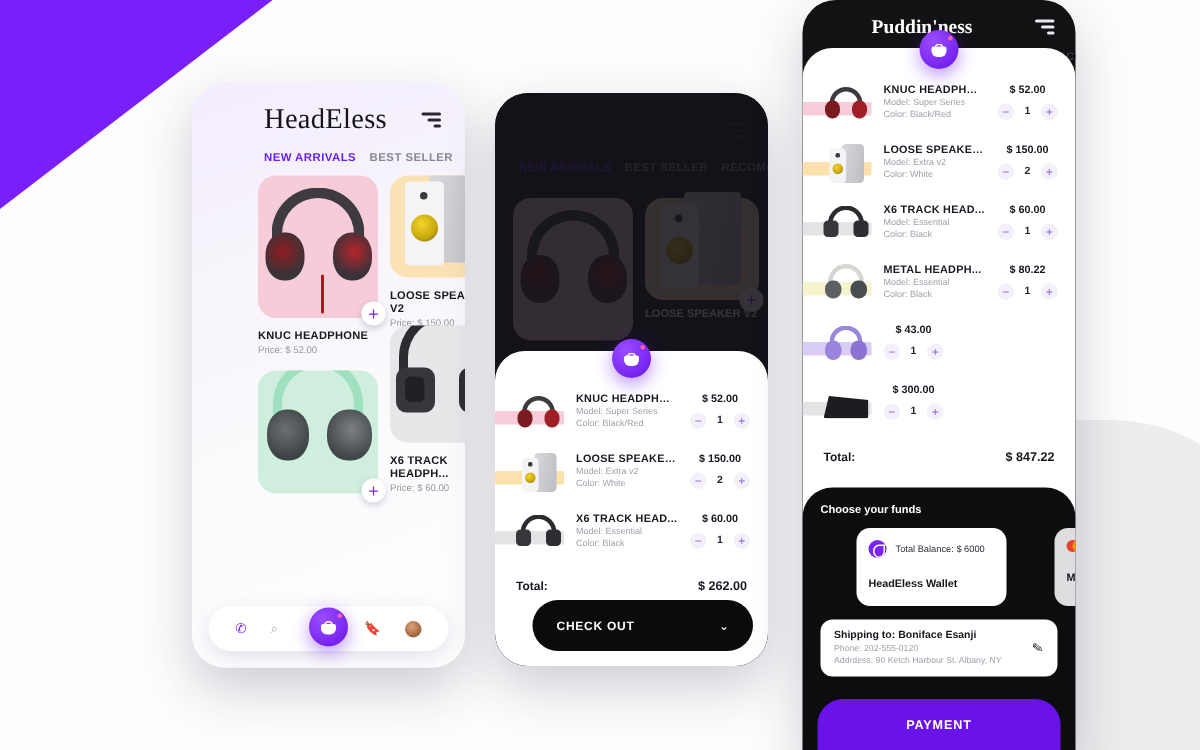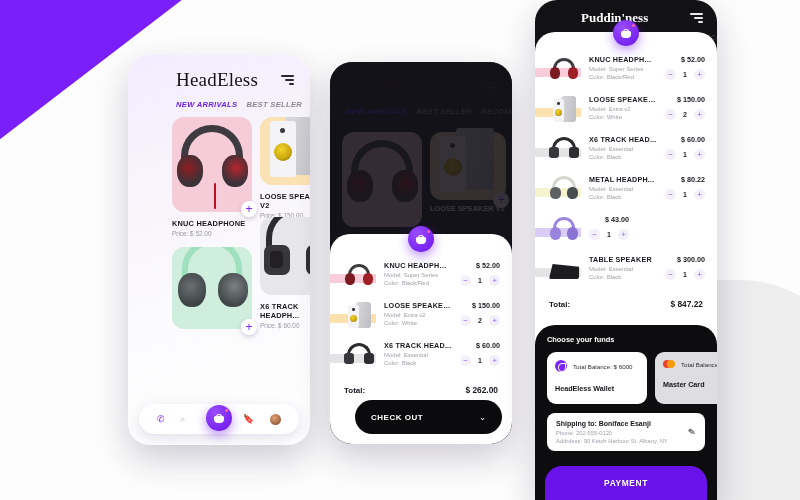--- a/index.html
+++ b/index.html
@@ -35,21 +35,21 @@
   }
   .p-head { display:flex; align-items:center; justify-content:space-between; padding: 14px 16px 0 16px; }
   .brand { font-family:"Liberation Serif", serif; font-weight:400; font-size:19px; color:#16141a; letter-spacing:.2px; }
   .menu-icon { display:flex; flex-direction:column; align-items:flex-end; gap:2.5px; }
   .menu-icon i { display:block; height:1.6px; background:#2b2730; border-radius:2px; }
   .menu-icon i:nth-child(1){ width:13px;}
   .menu-icon i:nth-child(2){ width:9px;}
   .menu-icon i:nth-child(3){ width:5px;}
 
   .tabs { display:flex; gap:9px; padding: 9px 0 0 16px; white-space:nowrap; }
-  .tab { font-size:7.6px; font-weight:700; letter-spacing:.3px; color:#8b8794;font-style:italic; }
+  .tab { font-size:7.6px; font-weight:700; letter-spacing:.3px; color:#8b8794; }
   .tab.active { color:#6a1ff5; }
 
   .grid { position:relative; padding: 8px 12px 0 12px; }
   .prod { position:absolute; }
   .thumb { position:relative; border-radius:12px; overflow:hidden; }
   .plus {
     position:absolute; right:-5px; bottom:-6px; width:16px; height:16px; border-radius:50%;
     background:#fff; box-shadow:0 2px 5px rgba(60,40,110,.22);
     display:flex; align-items:center; justify-content:center;
     color:#7b24f7; font-size:12px; line-height:1; font-weight:500;
@@ -91,21 +91,21 @@
     background:#fff; border-radius:20px 20px 0 0;
   }
   .cart-list { padding: 22px 12px 0 12px; }
   .cart-row { display:flex; align-items:flex-start; gap:8px; padding:5px 0; position:relative; }
   .cart-thumb { position:relative; width:34px; height:30px; flex:0 0 34px; }
   .cart-strip { position:absolute; left:-12px; top:13px; width:46px; height:9px; border-radius:1px; }
   .cart-mid { flex:1 1 auto; min-width:0; }
   .cart-name { font-size:7.2px; font-weight:700; color:#1a1720; letter-spacing:.2px; white-space:nowrap; overflow:hidden; text-overflow:ellipsis; }
   .cart-meta { font-size:6px; color:#a3a0ab; margin-top:2px; }
   .cart-right { text-align:right; flex:0 0 auto; }
-  .cart-price { font-size:7.2px; font-weight:700; color:#1a1720; }
+  .cart-price { font-size:7.2px; font-weight:700; color:#1a1720;text-align:center; }
   .stepper { display:flex; align-items:center; gap:6px; justify-content:flex-end; margin-top:5px; }
   .st-btn { width:11px; height:11px; border-radius:50%; background:#f3f0fa; color:#8b63e8; font-size:8px; line-height:11px; text-align:center; }
   .st-val { font-size:7px; font-weight:700; color:#27232e; min-width:6px; text-align:center; }
   .total-row { display:flex; justify-content:space-between; align-items:center; padding:9px 14px 0 14px; }
   .total-lab { font-size:8px; font-weight:700; color:#1a1720; }
   .total-val { font-size:8.4px; font-weight:700; color:#1a1720; }
   .checkout {
     position:absolute; left:25px; right:10px; bottom:10px; height:34px;
     background:#0b0b0d; border-radius:18px; display:flex; align-items:center;
     justify-content:space-between; padding:0 16px;
@@ -120,21 +120,21 @@
   .p3-tabsghost { font-size:7.4px; font-weight:700; color:#3a3a40; padding:7px 0 0 14px; letter-spacing:.3px; white-space:nowrap; }
   .p3-menu i { background:#e9e7ee !important; }
   .sheet3 { position:absolute; left:0; right:0; top:32px; bottom:0; background:#fff; border-radius:20px 20px 0 0; }
   .fab3 { position:absolute; left:50%; transform:translateX(-50%); top:20px; z-index:4; }
   .funds-panel {
     position:absolute; left:0; right:0; bottom:0; height:175px;
     background:#0d0d0f; border-radius:20px 20px 0 0; padding:10px 12px 0 12px;
   }
   .funds-title { font-size:7.4px; font-weight:700; color:#fff; }
   .fund-cards { display:flex; gap:8px; margin-top:8px; }
-  .fund-card { width:100px; flex:0 0 100px; height:52px; border-radius:9px; padding:8px; }
+  .fund-card { width:100px; flex:0 0 100px; height:52px; border-radius:9px; padding:8px;margin-left:24px; }
   .fund-card.primary { background:#fff; }
   .fund-card.secondary { background:#dedee1; }
   .fund-top { display:flex; align-items:center; gap:6px; }
   .fund-bal { font-size:6.2px; color:#2f2c36; white-space:nowrap; }
   .fund-name { font-size:7.2px; font-weight:700; color:#17151c; margin-top:12px; white-space:nowrap; }
   .wallet-logo { width:12px; height:12px; border-radius:50%; background:#7b24f7; position:relative; flex:0 0 12px;}
   .wallet-logo::after{ content:""; position:absolute; left:3px; top:2.5px; width:6px; height:7px; border:1.5px solid #fff; border-radius:50% 0 50% 50%; }
   .mc { display:flex; flex:0 0 auto; }
   .mc i { display:block; width:8px; height:8px; border-radius:50%; }
   .mc i:first-child{ background:#e8412c; }
@@ -480,25 +480,20 @@
             <div class="st-btn">+</div>
           </div>
         </div>
       </div>
 
       <div class="cart-row">
         <div class="cart-thumb">
           <div class="cart-strip" style="background:#e4e4e7;"></div>
           <div style="position:absolute;left:2px;top:9px;width:30px;height:15px;background:#1d1c20;clip-path:polygon(12% 0,100% 18%,100% 100%,0 100%);border-radius:2px;"></div>
         </div>
-        <div class="cart-mid">
-          <div class="cart-name">TABLE SPEAKER</div>
-          <div class="cart-meta">Model: Essential</div>
-          <div class="cart-meta">Color: Black</div>
-        </div>
         <div class="cart-right">
           <div class="cart-price">$ 300.00</div>
           <div class="stepper">
             <div class="st-btn">−</div>
             <div class="st-val">1</div>
             <div class="st-btn">+</div>
           </div>
         </div>
       </div>
     </div>

